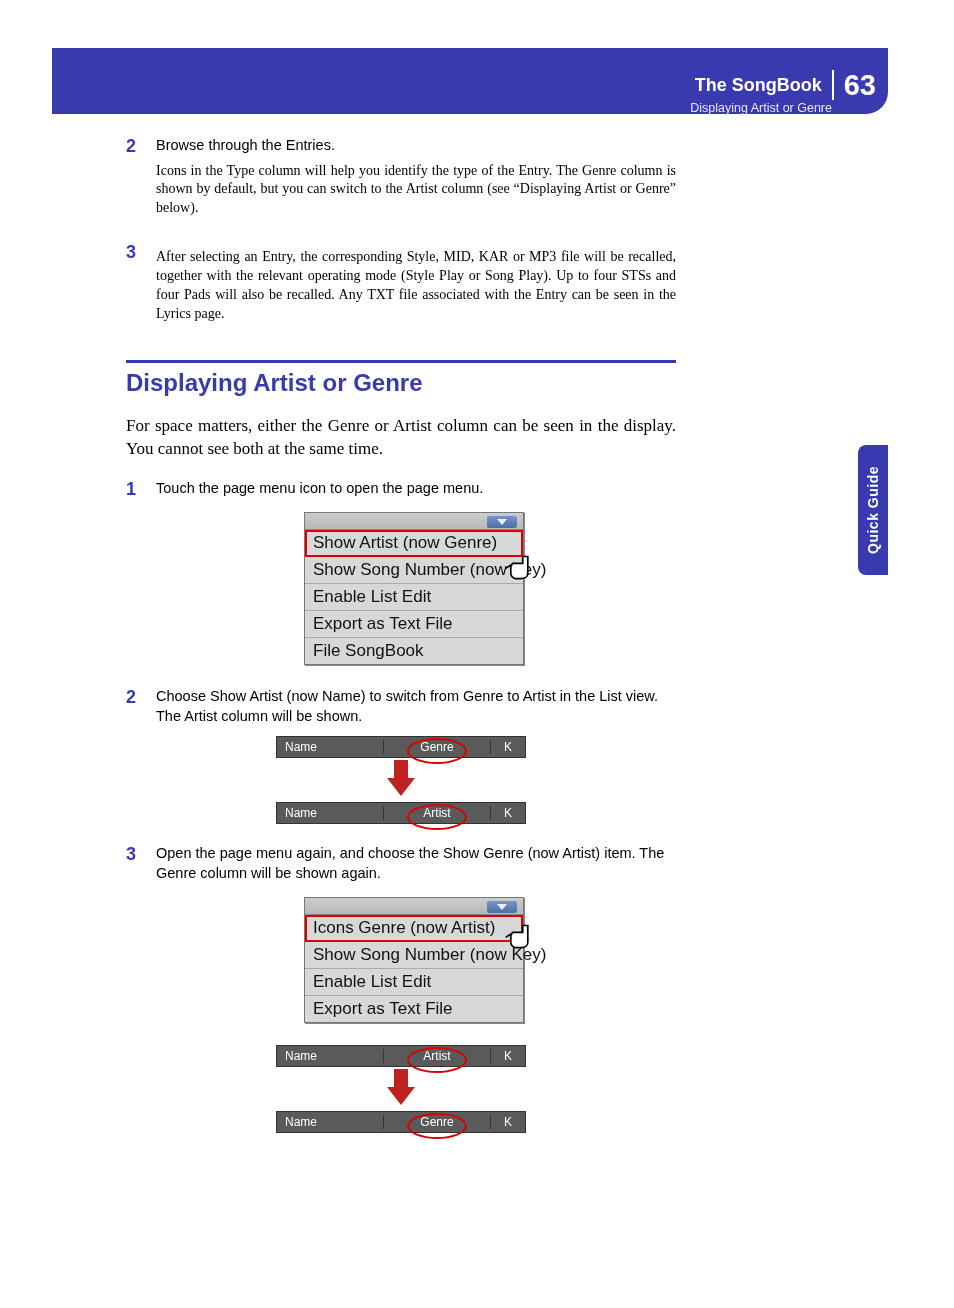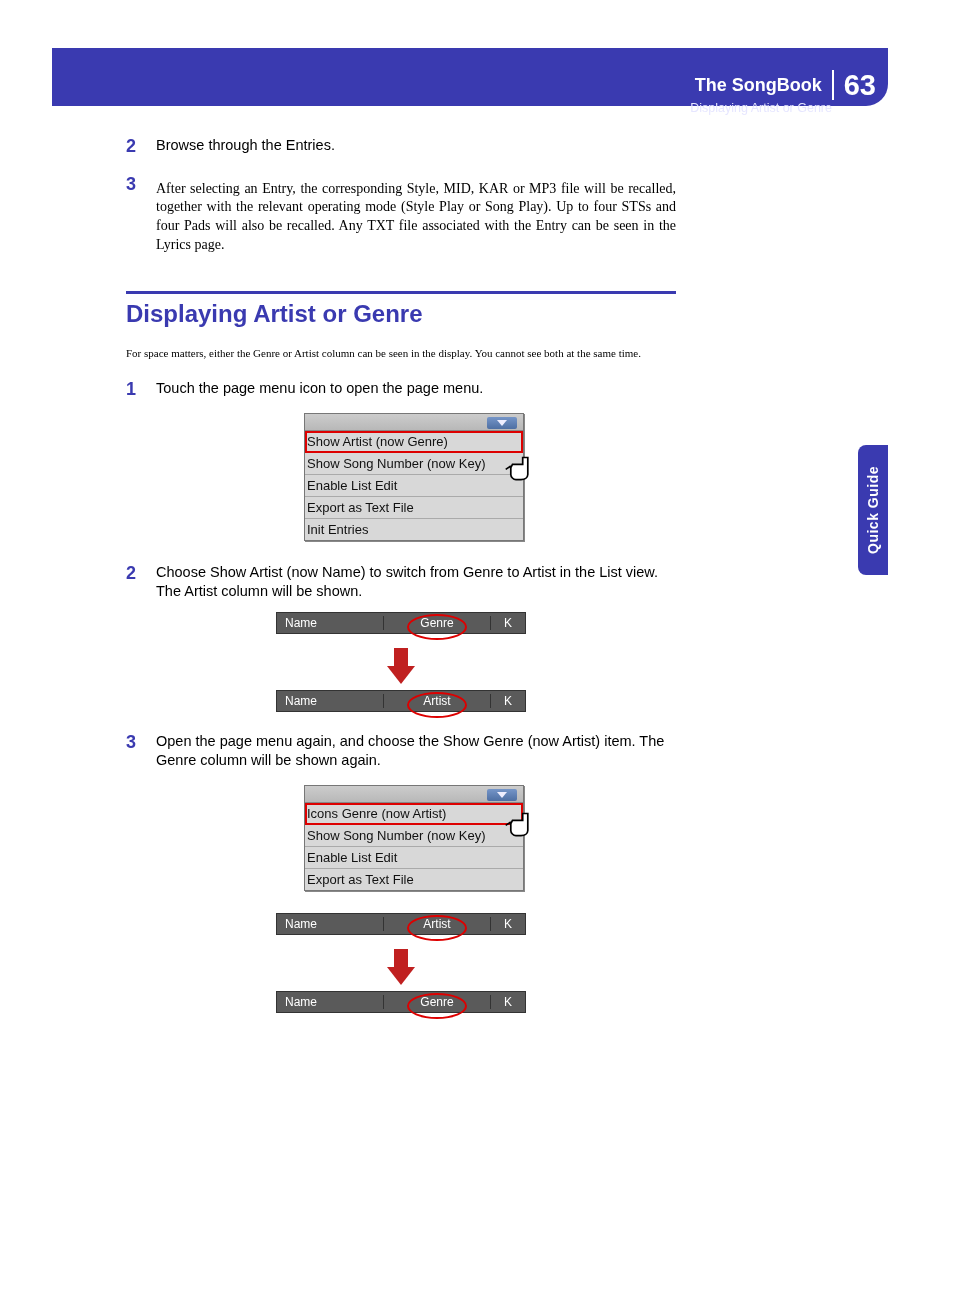--- a/index.html
+++ b/index.html
@@ -14,21 +14,21 @@
     width: 954px;
     height: 1308px;
     background: #fff;
     overflow: hidden;
   }
   .top-banner {
     position: absolute;
     left: 52px;
     top: 48px;
     width: 836px;
-    height: 58px;
+    height: 66px;
     background: #3a3ab0;
     border-bottom-right-radius: 22px;
   }
   .banner-text {
     position: absolute;
     right: 12px;
     top: 22px;
     text-align: right;
     color: #fff;
     line-height: 1.05;
@@ -96,21 +96,21 @@
     border-top: 3px solid #3a3ab0;
     padding-top: 6px;
     color: #3a3ab0;
     font-weight: 600;
     font-size: 24px;
     font-family: "Segoe UI Semibold", "Segoe UI", Arial, sans-serif;
     margin-bottom: 18px;
   }
   .intro {
     font-family: Georgia, "Times New Roman", serif;
-    font-size: 11px;
+    font-size: 17px;
     line-height: 1.35;
     text-align: justify;
     margin-bottom: 18px;
   }
 
   .fig {
     margin: 10px auto 22px auto;
     width: 250px;
     position: relative;
   }
@@ -144,40 +144,40 @@
     content: "";
     position: absolute;
     left: 50%;
     top: 3px;
     transform: translateX(-50%);
     border-left: 5px solid transparent;
     border-right: 5px solid transparent;
     border-top: 6px solid #eef;
   }
   .menu-row {
-    padding: 3px 2px;
+    padding: 3px 8px;
     border-bottom: 1px solid #aaa;
     white-space: nowrap;
     background: #d8d8d8;
     font-family: Tahoma,"Segoe UI",sans-serif;
-    font-size: 13px;
+    font-size: 17px;
     color: #111;
   }
   .menu-row.last { border-bottom: none; }
   .menu-row.hl { outline: 2px solid #d00; outline-offset: -2px; }
   .hand {
     position: absolute;
     width: 34px;
     height: 34px;
     pointer-events: none;
   }
 
   .col-header {
     width: 250px;
-    margin: 6px auto 12px auto;
+    margin: 6px auto 0 auto;
     position: relative;
   }
   .col-row {
     display: flex;
     background: #5a5a5a;
     color: #fff;
     font-family: Tahoma, sans-serif;
     font-size: 12px;
     height: 20px;
     align-items: center;
@@ -301,20 +301,23 @@
     <span>Quick Guide</span>
   </div>
 
 
   <div class="content">
 
     <div class="step">
       <div class="step-num">2</div>
       <div style="flex:1">
         <div class="step-title">Browse through the Entries.</div>
+        <div class="step-body">
+          <p>Icons in the Type column will help you identify the type of the Entry. The Genre column is shown by default, but you can switch to the Artist column (see “Displaying Artist or Genre” below).</p>
+        </div>
       </div>
     </div>
 
     <div class="step">
       <div class="step-num">3</div>
       <div style="flex:1">
         <div class="step-body">
           <p>After selecting an Entry, the corresponding Style, MID, KAR or MP3 file will be recalled, together with the relevant operating mode (Style Play or Song Play). Up to four STSs and four Pads will also be recalled. Any TXT file associated with the Entry can be seen in the Lyrics page.</p>
         </div>
       </div>
@@ -333,21 +336,21 @@
 
     <div class="fig">
       <div class="menu-box" style="margin-left:28px;">
         <div class="menu-title">
           <span class="tri"></span>
         </div>
         <div class="menu-row hl">Show Artist (now Genre)</div>
         <div class="menu-row">Show Song Number (now Key)</div>
         <div class="menu-row">Enable List Edit</div>
         <div class="menu-row">Export as Text File</div>
-        <div class="menu-row last">Init Entries</div>
+        <div class="menu-row last">File SongBook</div>
       </div>
       <svg class="hand" style="right:-12px; top:36px;" viewBox="0 0 40 40">
         <path d="M10 18 L22 18 L22 10 L28 10 L28 30 C28 34 24 36 20 36 L14 36 C11 36 8 33 8 30 L8 22 Z" fill="#fff" stroke="#000" stroke-width="2"></path>
         <path d="M8 20 L2 24" stroke="#000" stroke-width="2"></path>
       </svg>
     </div>
 
     <div class="step" style="margin-bottom:4px;">
       <div class="step-num">2</div>
       <div style="flex:1">

